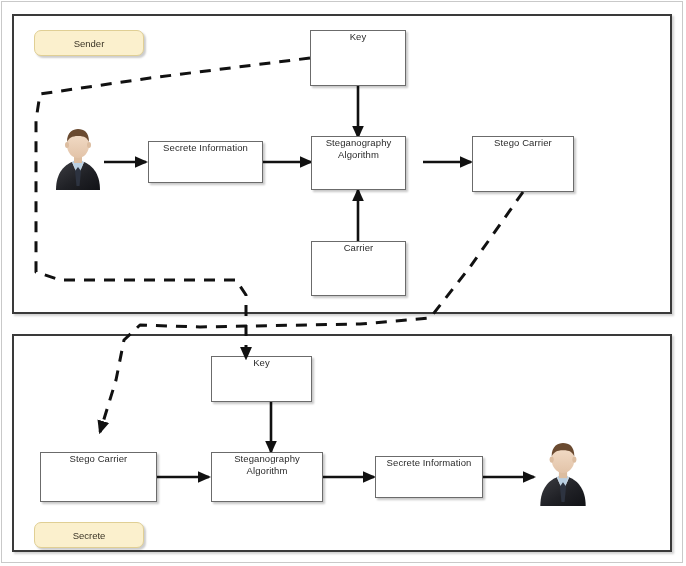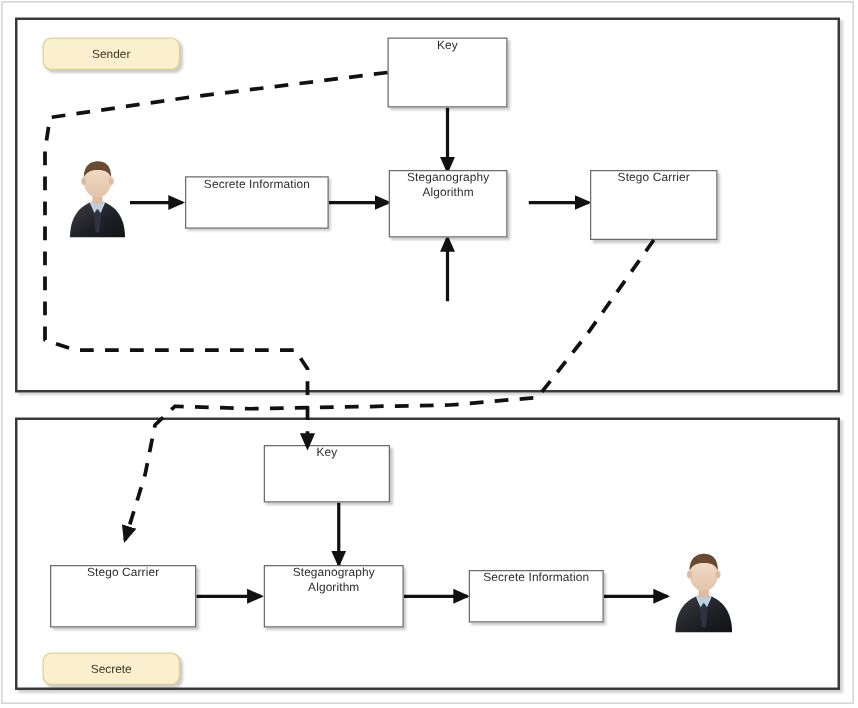--- a/index.html
+++ b/index.html
@@ -196,20 +196,23 @@
     <span>Key</span>
   </div>
 
   <div class="node" id="sender-algorithm" style="left:311px; top:136px; width:95px; height:54px;">
     <div>
       <span>Steganography</span>
       <span>Algorithm</span>
     </div>
   </div>
 
+  <div class="node" id="sender-carrier" style="left:311px; top:241px; width:95px; height:55px;">
+    <span>Carrier</span>
+  </div>
 
   <div class="node" id="sender-stego-carrier" style="left:472px; top:136px; width:102px; height:56px;">
     <span>Stego Carrier</span>
   </div>
 
   <div class="node" id="receiver-key" style="left:211px; top:356px; width:101px; height:46px;">
     <span>Key</span>
   </div>
 
   <div class="node" id="receiver-stego-carrier" style="left:40px; top:452px; width:117px; height:50px;">

